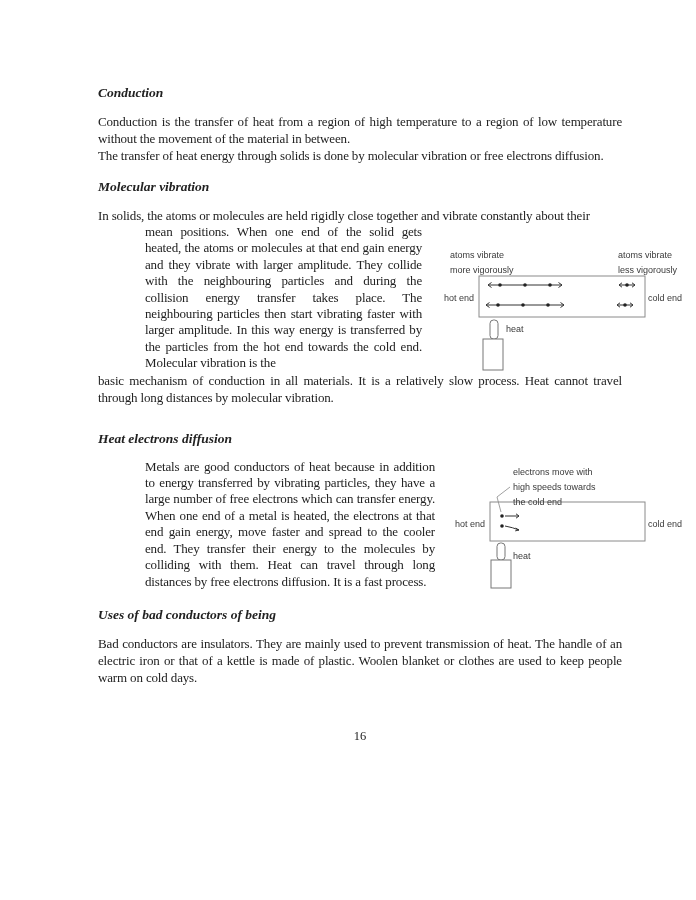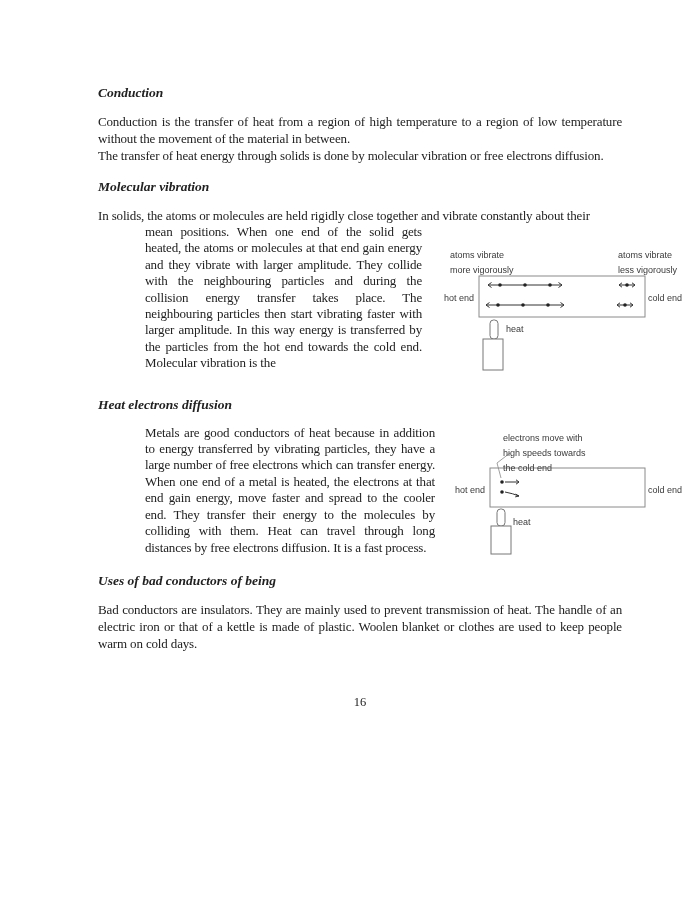--- a/index.html
+++ b/index.html
@@ -141,20 +141,21 @@
       </svg>
       <span class="dlabel" style="left:28px; top:-2px;">atoms vibrate
 more vigorously</span>
       <span class="dlabel" style="left:196px; top:-2px;">atoms vibrate
 less vigorously</span>
       <span class="dlabel" style="left:22px; top:41px;">hot end</span>
       <span class="dlabel" style="left:226px; top:41px;">cold end</span>
       <span class="dlabel" style="left:84px; top:72px;">heat</span>
     </div>
   </div>
+  <div class="para">basic mechanism of conduction in all materials. It is a relatively slow process. Heat cannot travel through long distances by molecular vibration.</div>
 
   <div class="heading h-fe">Heat electrons diffusion</div>
   <div class="wrap-row para first" style="text-align:left;">
     <div class="para col-narrow-fe">Metals are good conductors of heat because in addition to energy transferred by vibrating particles, they have a large number of free electrons which can transfer energy. When one end of a metal is heated, the electrons at that end gain energy, move faster and spread to the cooler end. They transfer their energy to the molecules by colliding with them. Heat can travel through long distances by free electrons diffusion. It is a fast process.</div>
     <div class="diagram diagram-2">
       <svg width="270" height="125" viewBox="0 0 270 125">
 
         <rect x="55" y="37" width="155" height="39" fill="#ffffff" stroke="#8a8a8a" stroke-width="1"></rect>
 
         <polyline points="75,22 62,32 66,47" fill="none" stroke="#888" stroke-width="0.8"></polyline>
@@ -168,21 +169,21 @@
         <g stroke="#333" stroke-width="1" fill="none">
           <path d="M 70,61 Q 78,62.5 84,65"></path>
           <polyline points="80.6,63.1 84,65 80.2,65.9"></polyline>
         </g>
 
         <g stroke="#777" stroke-width="1" fill="#ffffff">
           <rect x="62" y="78" width="8" height="17" rx="3.5"></rect>
           <rect x="56" y="95" width="20" height="28"></rect>
         </g>
       </svg>
-      <span class="dlabel" style="left:68px; top:0px;">electrons move with
+      <span class="dlabel" style="left:78px; top:0px;">electrons move with
 high speeds towards
 the cold end</span>
       <span class="dlabel" style="left:20px; top:52px;">hot end</span>
       <span class="dlabel" style="left:213px; top:52px;">cold end</span>
       <span class="dlabel" style="left:78px; top:84px;">heat</span>
     </div>
   </div>
 
 
   <div class="heading h-bad">Uses of bad conductors of being</div>

